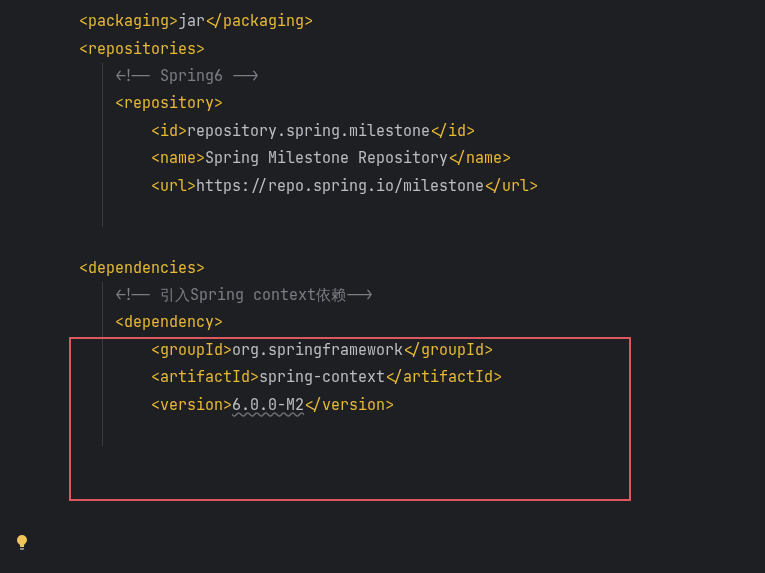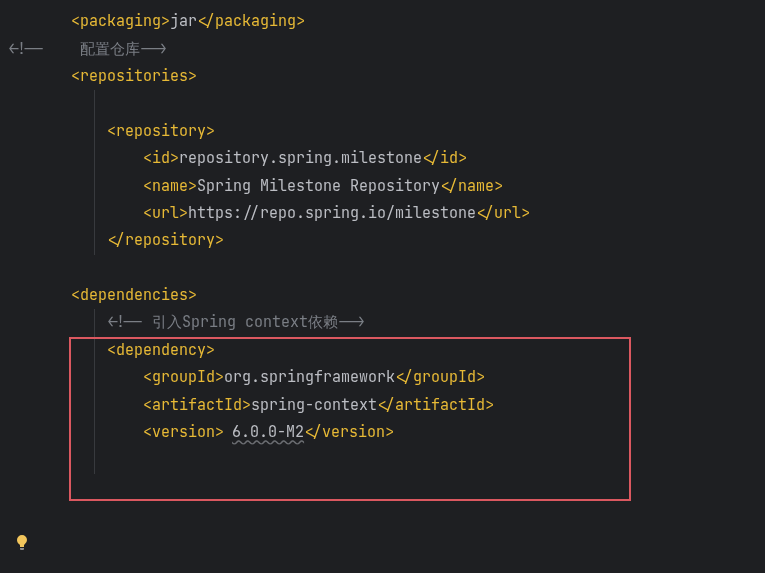--- a/index.html
+++ b/index.html
@@ -8,21 +8,21 @@
       font-family: 'JetBrains Mono', 'Consolas', 'Monaco', monospace;
       font-size: 15px;
       line-height: 1.8;
       color: #bcbec4;
       width: 765px;
       height: 573px;
       overflow: hidden;
       position: relative;
     }
     .editor {
-      padding: 8px 0 8px 8px;
+      padding: 8px 0 8px 16px;
       position: relative;
     }
     .line {
       white-space: pre;
       height: 27.4px;
       display: flex;
       align-items: center;
       position: relative;
     }
     .indent-guide {
@@ -30,21 +30,21 @@
       width: 1px;
       background: #383a3e;
       top: 0;
       bottom: 0;
     }
     .bracket { color: #e8ba36; }
     .tag-name { color: #e8ba36; }
     .attr-text { color: #bcbec4; }
     .comment { color: #7a7e85; }
     .url-link { color: #bcbec4; text-decoration-color: #5c6066; }
-    .wavy { text-decoration: underline wavy #6b6d72; text-underline-offset: 2px; margin-left: 8px; }
+    .wavy { text-decoration: underline wavy #6b6d72; text-underline-offset: 2px; }
     .highlight-box {
       position: absolute;
       border: 2px solid #db5860;
       left: 69px;
       top: 337px;
       width: 562px;
       height: 164px;
       pointer-events: none;
     }
     .bulb {
@@ -55,28 +55,27 @@
       height: 16px;
     }
     .bulb svg { width: 16px; height: 16px; }
   </style>
 </head>
 <body>
 
 <div class="editor">
   <div id="lines-container">
       <div class="line"><span>       <span class="bracket">&lt;</span><span class="tag-name">packaging</span><span class="bracket">&gt;</span><span class="attr-text">jar</span><span class="bracket">&lt;</span><span class="bracket">/</span><span class="tag-name">packaging</span><span class="bracket">&gt;</span></span></div>
-      <div class="line"><span><span class="comment">&lt;!--    配置仓库--&gt;</span></span></div>
       <div class="line"><span>       <span class="bracket">&lt;</span><span class="tag-name">repositories</span><span class="bracket">&gt;</span></span></div>
-      <div class="line"><div class="indent-guide" style="left: 86px;"></div></div>
+      <div class="line"><div class="indent-guide" style="left: 86px;"></div><span>           <span class="comment">&lt;!-- Spring6 --&gt;</span></span></div>
       <div class="line"><div class="indent-guide" style="left: 86px;"></div><span>           <span class="bracket">&lt;</span><span class="tag-name">repository</span><span class="bracket">&gt;</span></span></div>
       <div class="line"><div class="indent-guide" style="left: 86px;"></div><div class="indent-guide" style="left: 86px;"></div><span>               <span class="bracket">&lt;</span><span class="tag-name">id</span><span class="bracket">&gt;</span><span class="attr-text">repository.spring.milestone</span><span class="bracket">&lt;</span><span class="bracket">/</span><span class="tag-name">id</span><span class="bracket">&gt;</span></span></div>
       <div class="line"><div class="indent-guide" style="left: 86px;"></div><div class="indent-guide" style="left: 86px;"></div><span>               <span class="bracket">&lt;</span><span class="tag-name">name</span><span class="bracket">&gt;</span><span class="attr-text">Spring Milestone Repository</span><span class="bracket">&lt;</span><span class="bracket">/</span><span class="tag-name">name</span><span class="bracket">&gt;</span></span></div>
       <div class="line"><div class="indent-guide" style="left: 86px;"></div><div class="indent-guide" style="left: 86px;"></div><span>               <span class="bracket">&lt;</span><span class="tag-name">url</span><span class="bracket">&gt;</span><span class="url-link">https://repo.spring.io/milestone</span><span class="bracket">&lt;</span><span class="bracket">/</span><span class="tag-name">url</span><span class="bracket">&gt;</span></span></div>
-      <div class="line"><div class="indent-guide" style="left: 86px;"></div><span>           <span class="bracket">&lt;</span><span class="bracket">/</span><span class="tag-name">repository</span><span class="bracket">&gt;</span></span></div>
+      <div class="line"><div class="indent-guide" style="left: 86px;"></div></div>
       <div class="line"><span> </span></div>
       <div class="line"><span>       <span class="bracket">&lt;</span><span class="tag-name">dependencies</span><span class="bracket">&gt;</span></span></div>
       <div class="line"><div class="indent-guide" style="left: 86px;"></div><span>           <span class="comment">&lt;!-- 引入Spring context依赖--&gt;</span></span></div>
       <div class="line"><div class="indent-guide" style="left: 86px;"></div><span>           <span class="bracket">&lt;</span><span class="tag-name">dependency</span><span class="bracket">&gt;</span></span></div>
       <div class="line"><div class="indent-guide" style="left: 86px;"></div><div class="indent-guide" style="left: 86px;"></div><span>               <span class="bracket">&lt;</span><span class="tag-name">groupId</span><span class="bracket">&gt;</span><span class="attr-text">org.springframework</span><span class="bracket">&lt;</span><span class="bracket">/</span><span class="tag-name">groupId</span><span class="bracket">&gt;</span></span></div>
       <div class="line"><div class="indent-guide" style="left: 86px;"></div><div class="indent-guide" style="left: 86px;"></div><span>               <span class="bracket">&lt;</span><span class="tag-name">artifactId</span><span class="bracket">&gt;</span><span class="attr-text">spring-context</span><span class="bracket">&lt;</span><span class="bracket">/</span><span class="tag-name">artifactId</span><span class="bracket">&gt;</span></span></div>
       <div class="line"><div class="indent-guide" style="left: 86px;"></div><div class="indent-guide" style="left: 86px;"></div><span>               <span class="bracket">&lt;</span><span class="tag-name">version</span><span class="bracket">&gt;</span><span class="attr-text wavy">6.0.0-M2</span><span class="bracket">&lt;</span><span class="bracket">/</span><span class="tag-name">version</span><span class="bracket">&gt;</span></span></div>
       <div class="line"><div class="indent-guide" style="left: 86px;"></div></div>
       <div class="line"><span> </span></div>
     </div>

